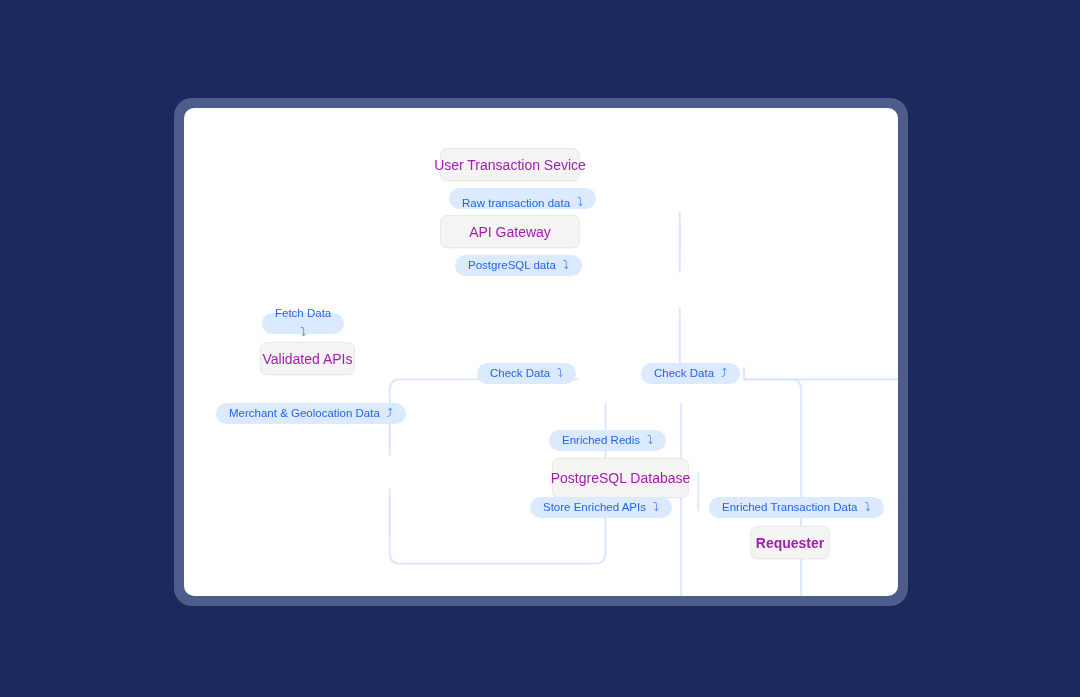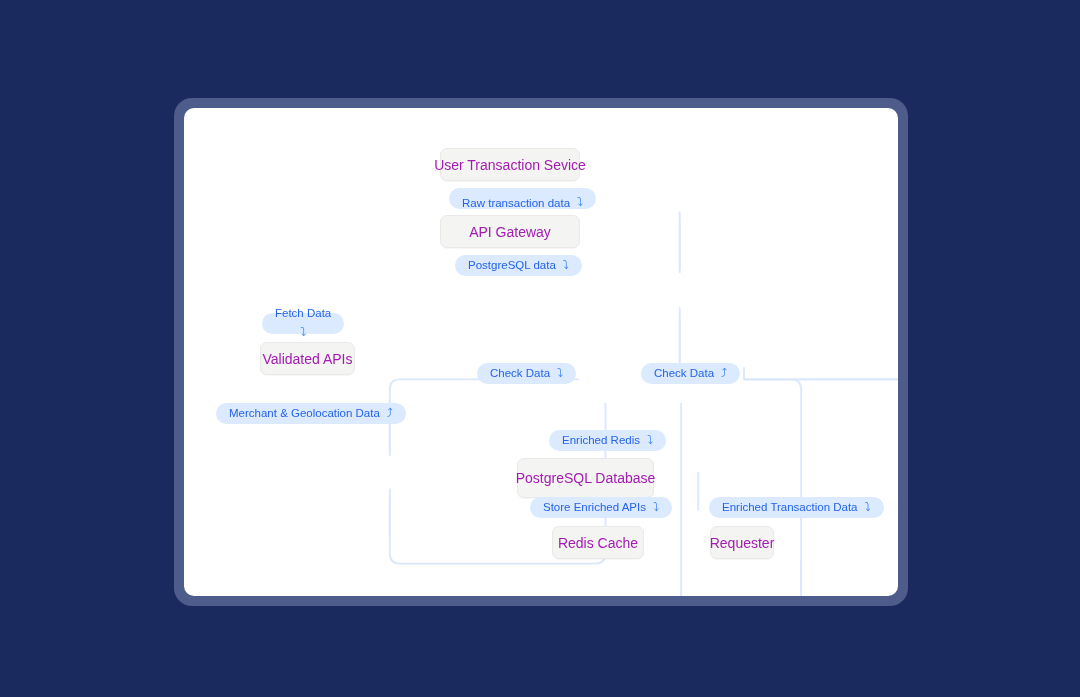--- a/index.html
+++ b/index.html
@@ -159,35 +159,32 @@
   <div class="pill" style="left:641px;top:363px;">
     <span>Check Data</span>
     <span class="glyph">⤴</span>
   </div>
 
   <div class="pill" style="left:549px;top:430px;">
     <span>Enriched Redis</span>
     <span class="glyph">⤵</span>
   </div>
 
-  <div class="node" style="left:517px;top:458px;width:137px;height:40px;">
+  <div class="node" style="left:552px;top:458px;width:137px;height:40px;">
     <span>PostgreSQL Database</span>
   </div>
 
   <div class="pill" style="left:530px;top:497px;">
     <span>Store Enriched APIs</span>
     <span class="glyph">⤵</span>
   </div>
 
-  <div class="node" style="left:552px;top:526px;width:92px;height:33px;">
-    <span>Redis Cache</span>
-  </div>
 
   <div class="pill" style="left:709px;top:497px;">
     <span>Enriched Transaction Data</span>
     <span class="glyph">⤵</span>
   </div>
 
-  <div class="node" style="left:710px;top:526px;width:64px;height:33px;">
+  <div class="node" style="left:750px;top:526px;width:80px;height:33px;font-weight:bold;">
     <span>Requester</span>
   </div>
 
 </div>
 
 </body></html>

